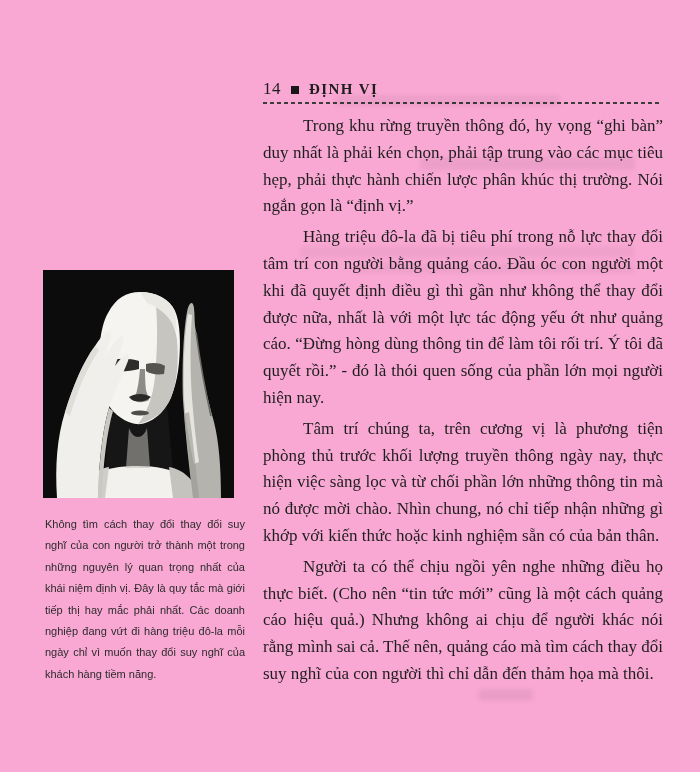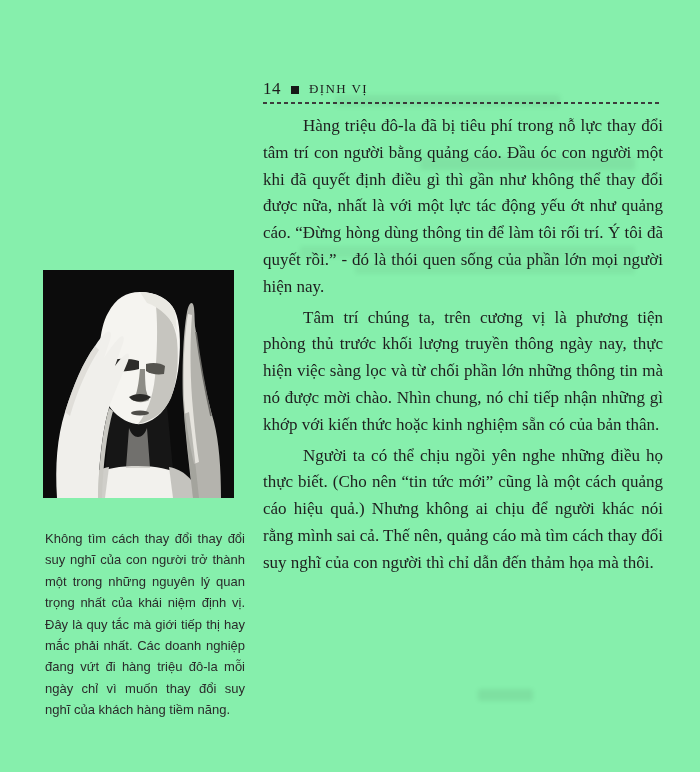--- a/index.html
+++ b/index.html
@@ -3,35 +3,35 @@
 <meta charset="utf-8">
 <style>
   html, body { margin: 0; padding: 0; }
   body {
     width: 700px; height: 772px;
     background: #ffffff;
     font-family: "Liberation Serif", serif;
     position: relative;
     overflow: hidden;
   }
-  .page { position: absolute; inset: 0; background: #86efac; }
+  .page { position: absolute; inset: 0; background: #f9a8d4; }
 
   
   .page-header {
     position: absolute; left: 263px; top: 79px; width: 400px;
     display: flex; align-items: center; gap: 10px;
     color: #1d1d1d;
   }
   .page-num { font-size: 17px; letter-spacing: .5px; }
   .sq-marker {
     width: 8px; height: 8px; background: #171717; display: inline-block;
     margin-top: 1px;
   }
   .chapter-title {
-    font-size: 13px; letter-spacing: 1.4px; font-weight: 400;
+    font-size: 15px; letter-spacing: 1.4px; font-weight: 700;
   }
   .header-rule {
     position: absolute; left: 263px; top: 102px; width: 399px; height: 2px;
     background: repeating-linear-gradient(90deg, #3c3c3c 0 4px, transparent 4px 7px);
   }
 
   
   .body-text {
     position: absolute; left: 263px; top: 113px; width: 400px;
     font-size: 17px; line-height: 26.8px;
@@ -41,23 +41,23 @@
   .body-text p.indent { text-indent: 40px; }
 
   
   .photo-frame {
     position: absolute; left: 43px; top: 270px; width: 191px; height: 228px;
   }
   .photo-frame svg { display: block; }
 
   
   .photo-caption {
-    position: absolute; left: 45px; top: 528px; width: 200px;
+    position: absolute; left: 45px; top: 514px; width: 200px;
     font-family: "Liberation Sans", sans-serif;
-    font-size: 13px; line-height: 21.4px;
+    font-size: 11px; line-height: 21.4px;
     text-align: justify; color: #2b2b2b;
   }
 
   
   .ghost {
     position: absolute; background: rgba(0,0,0,0.05);
     filter: blur(2px); border-radius: 2px; pointer-events: none;
   }
   .g1 { left: 335px; top: 95px;  width: 225px; height: 12px; }
   .g2 { left: 420px; top: 157px; width: 215px; height: 13px; }
@@ -77,20 +77,21 @@
   </div>
   <div class="header-rule"></div>
 
   <div class="ghost g1"></div>
   <div class="ghost g2"></div>
   <div class="ghost g3"></div>
   <div class="ghost g4"></div>
   <div class="ghost g5"></div>
 
   <div class="body-text">
+    <p class="indent">Trong khu rừng truyền thông đó, hy vọng “ghi bàn” duy nhất là phải kén chọn, phải tập trung vào các mục tiêu hẹp, phải thực hành chiến lược phân khúc thị trường. Nói ngắn gọn là “định vị.”</p>
     <p class="indent">Hàng triệu đô-la đã bị tiêu phí trong nỗ lực thay đổi tâm trí con người bằng quảng cáo. Đầu óc con người một khi đã quyết định điều gì thì gần như không thể thay đổi được nữa, nhất là với một lực tác động yếu ớt như quảng cáo. “Đừng hòng dùng thông tin để làm tôi rối trí. Ý tôi đã quyết rồi.” - đó là thói quen sống của phần lớn mọi người hiện nay.</p>
     <p class="indent">Tâm trí chúng ta, trên cương vị là phương tiện phòng thủ trước khối lượng truyền thông ngày nay, thực hiện việc sàng lọc và từ chối phần lớn những thông tin mà nó được mời chào. Nhìn chung, nó chỉ tiếp nhận những gì khớp với kiến thức hoặc kinh nghiệm sẵn có của bản thân.</p>
     <p class="indent">Người ta có thể chịu ngồi yên nghe những điều họ thực biết. (Cho nên “tin tức mới” cũng là một cách quảng cáo hiệu quả.) Nhưng không ai chịu để người khác nói rằng mình sai cả. Thế nên, quảng cáo mà tìm cách thay đổi suy nghĩ của con người thì chỉ dẫn đến thảm họa mà thôi.</p>
   </div>
 
   <div class="photo-frame">
     <svg width="191" height="228" viewBox="0 0 191 228" xmlns="http://www.w3.org/2000/svg">
 
       <rect x="0" y="0" width="191" height="228" fill="#0c0c0c"></rect>
 

